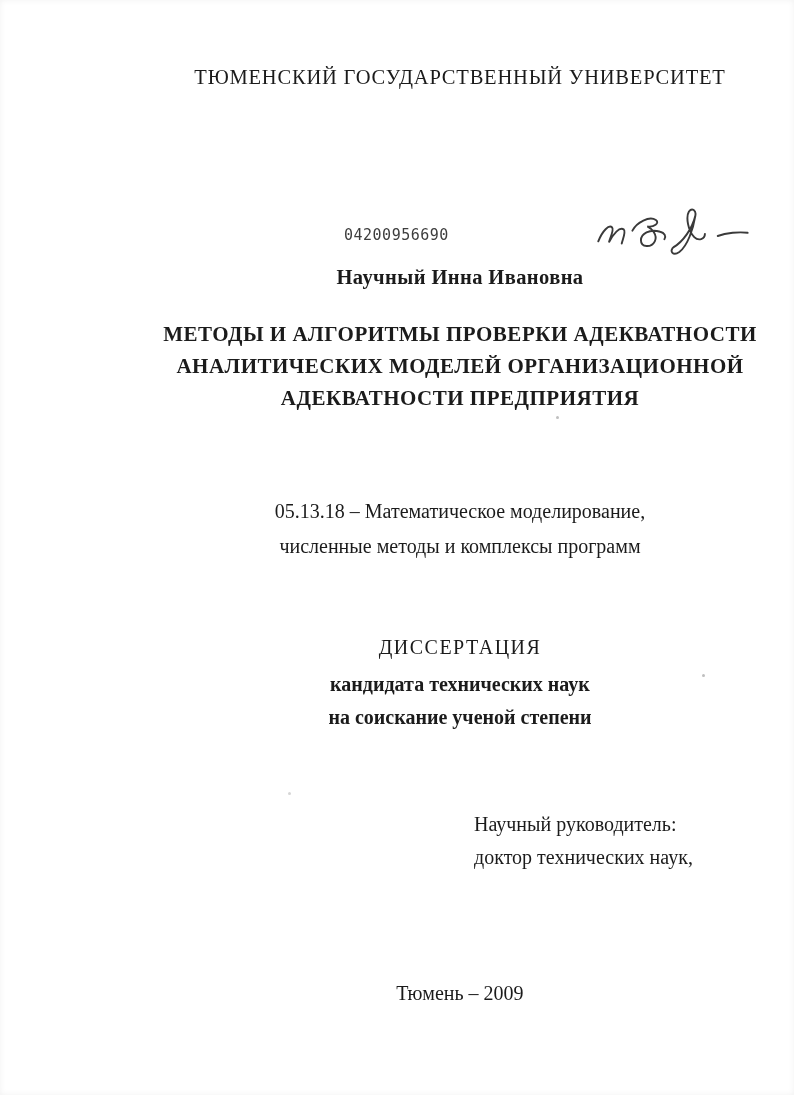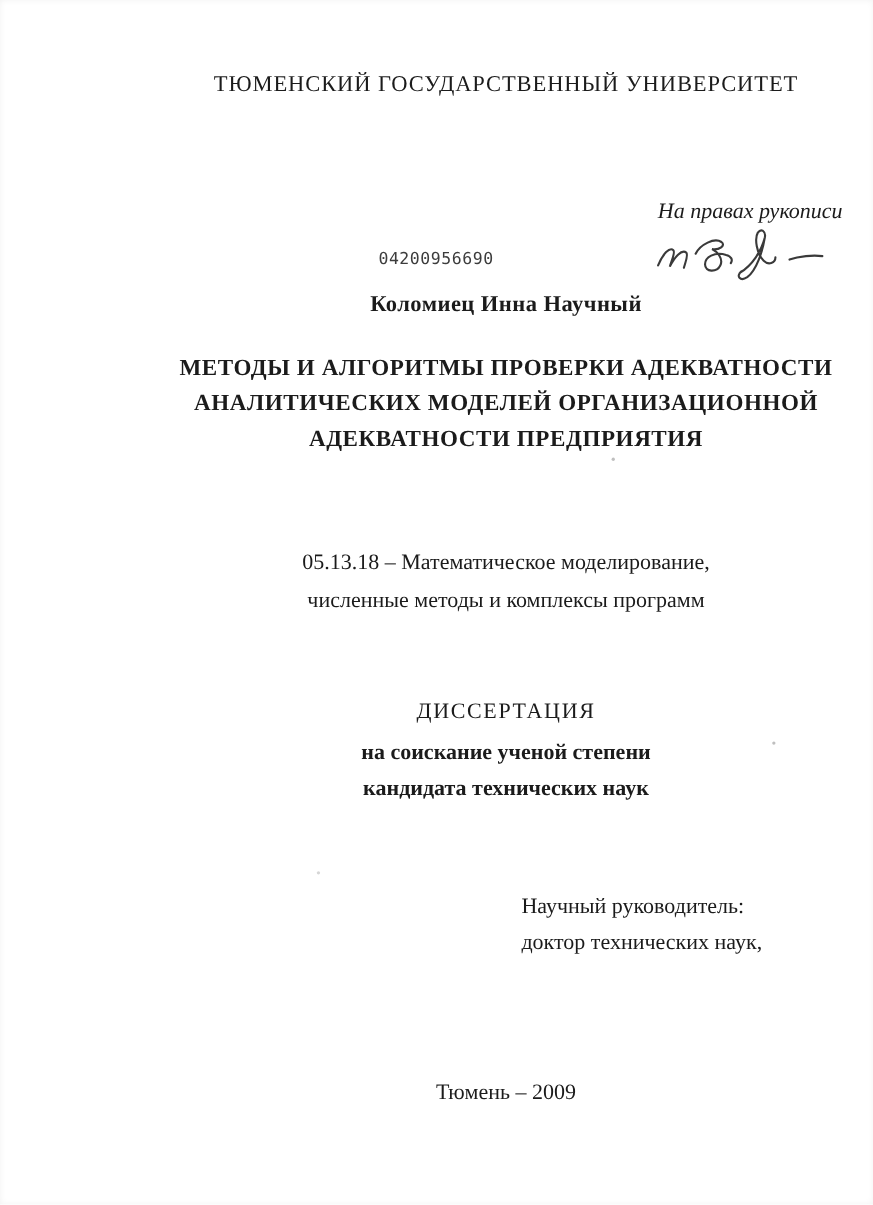--- a/index.html
+++ b/index.html
@@ -63,51 +63,50 @@
   svg.sig path{fill:none;stroke:#3a3a3a;stroke-width:1.8;stroke-linecap:round;}
 </style>
 </head>
 <body>
 
 <div class="page">
   <div class="content">
 
     <div class="abs center university">ТЮМЕНСКИЙ ГОСУДАРСТВЕННЫЙ УНИВЕРСИТЕТ</div>
 
-    <div class="abs manuscript-note">На правах рукописи</div>
 
     <div class="abs reg-number">04200956690</div>
 
     <div class="abs signature">
       <svg class="sig" viewBox="0 0 150 55" width="160" height="60" aria-hidden="true">
         <path d="M4,40 C8,30 14,24 17,27 C19,29 15,37 14,41 C18,33 24,26 28,29 C30,31 27,38 26,42"></path>
         <path d="M36,30 C40,22 52,16 58,20 C62,23 56,27 50,26 C54,28 60,34 57,40 C54,46 44,46 44,39 C44,33 52,28 62,31 C66,32 68,35 66,38"></path>
         <path d="M74,46 C84,40 92,28 95,16 C96,11 92,8 89,12 C86,17 88,30 94,36 C98,40 104,38 104,33 M95,16 C93,28 88,44 80,50 C74,54 70,49 75,45"></path>
         <path d="M116,35 C124,32 136,31 144,32"></path>
       </svg>
     </div>
 
-    <div class="abs center author">Коломиец Инна Научный</div>
+    <div class="abs center author">Научный Инна Ивановна</div>
 
     <div class="abs center title">
       <div>МЕТОДЫ И АЛГОРИТМЫ ПРОВЕРКИ АДЕКВАТНОСТИ</div>
       <div>АНАЛИТИЧЕСКИХ МОДЕЛЕЙ ОРГАНИЗАЦИОННОЙ</div>
       <div>АДЕКВАТНОСТИ ПРЕДПРИЯТИЯ</div>
     </div>
 
     <div class="abs center specialty">
       <div>05.13.18 – Математическое моделирование,</div>
       <div>численные методы и комплексы программ</div>
     </div>
 
     <div class="abs center doc-type">ДИССЕРТАЦИЯ</div>
 
     <div class="abs center degree">
+      <div>кандидата технических наук</div>
       <div>на соискание ученой степени</div>
-      <div>кандидата технических наук</div>
     </div>
 
     <div class="abs supervisor">
       <div>Научный руководитель:</div>
       <div>доктор технических наук,</div>
     </div>
 
     <div class="abs center footer">Тюмень – 2009</div>
   </div>
 

